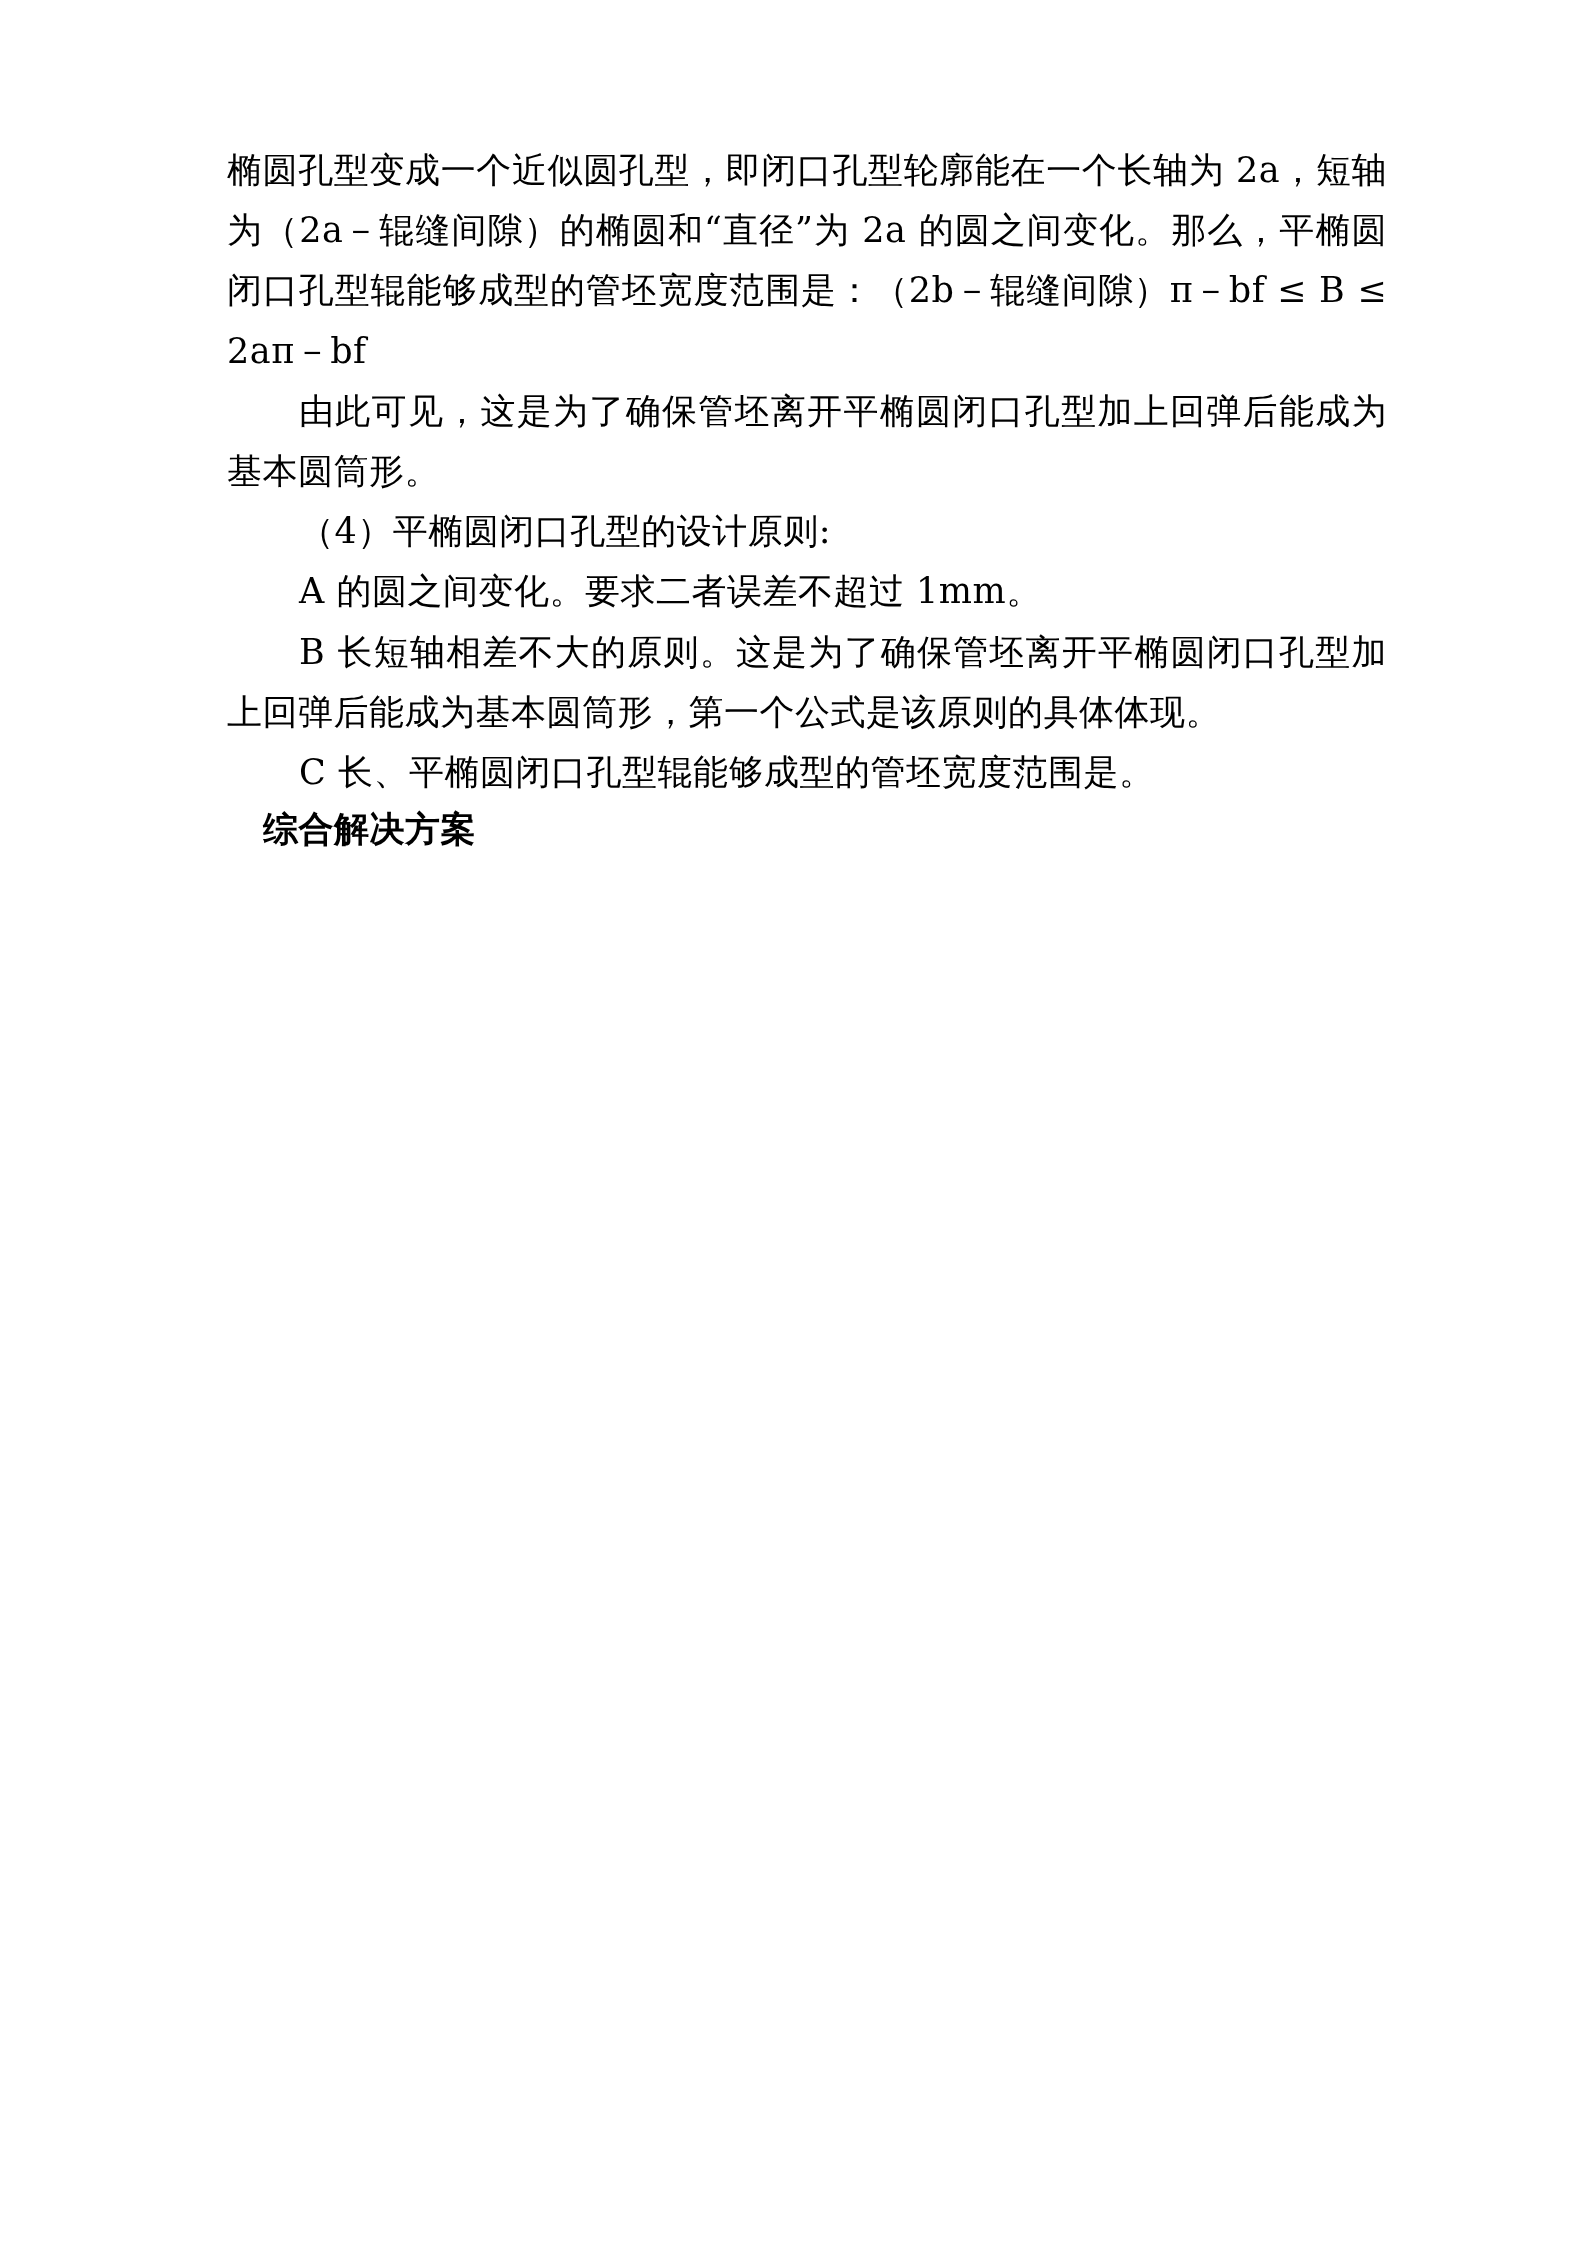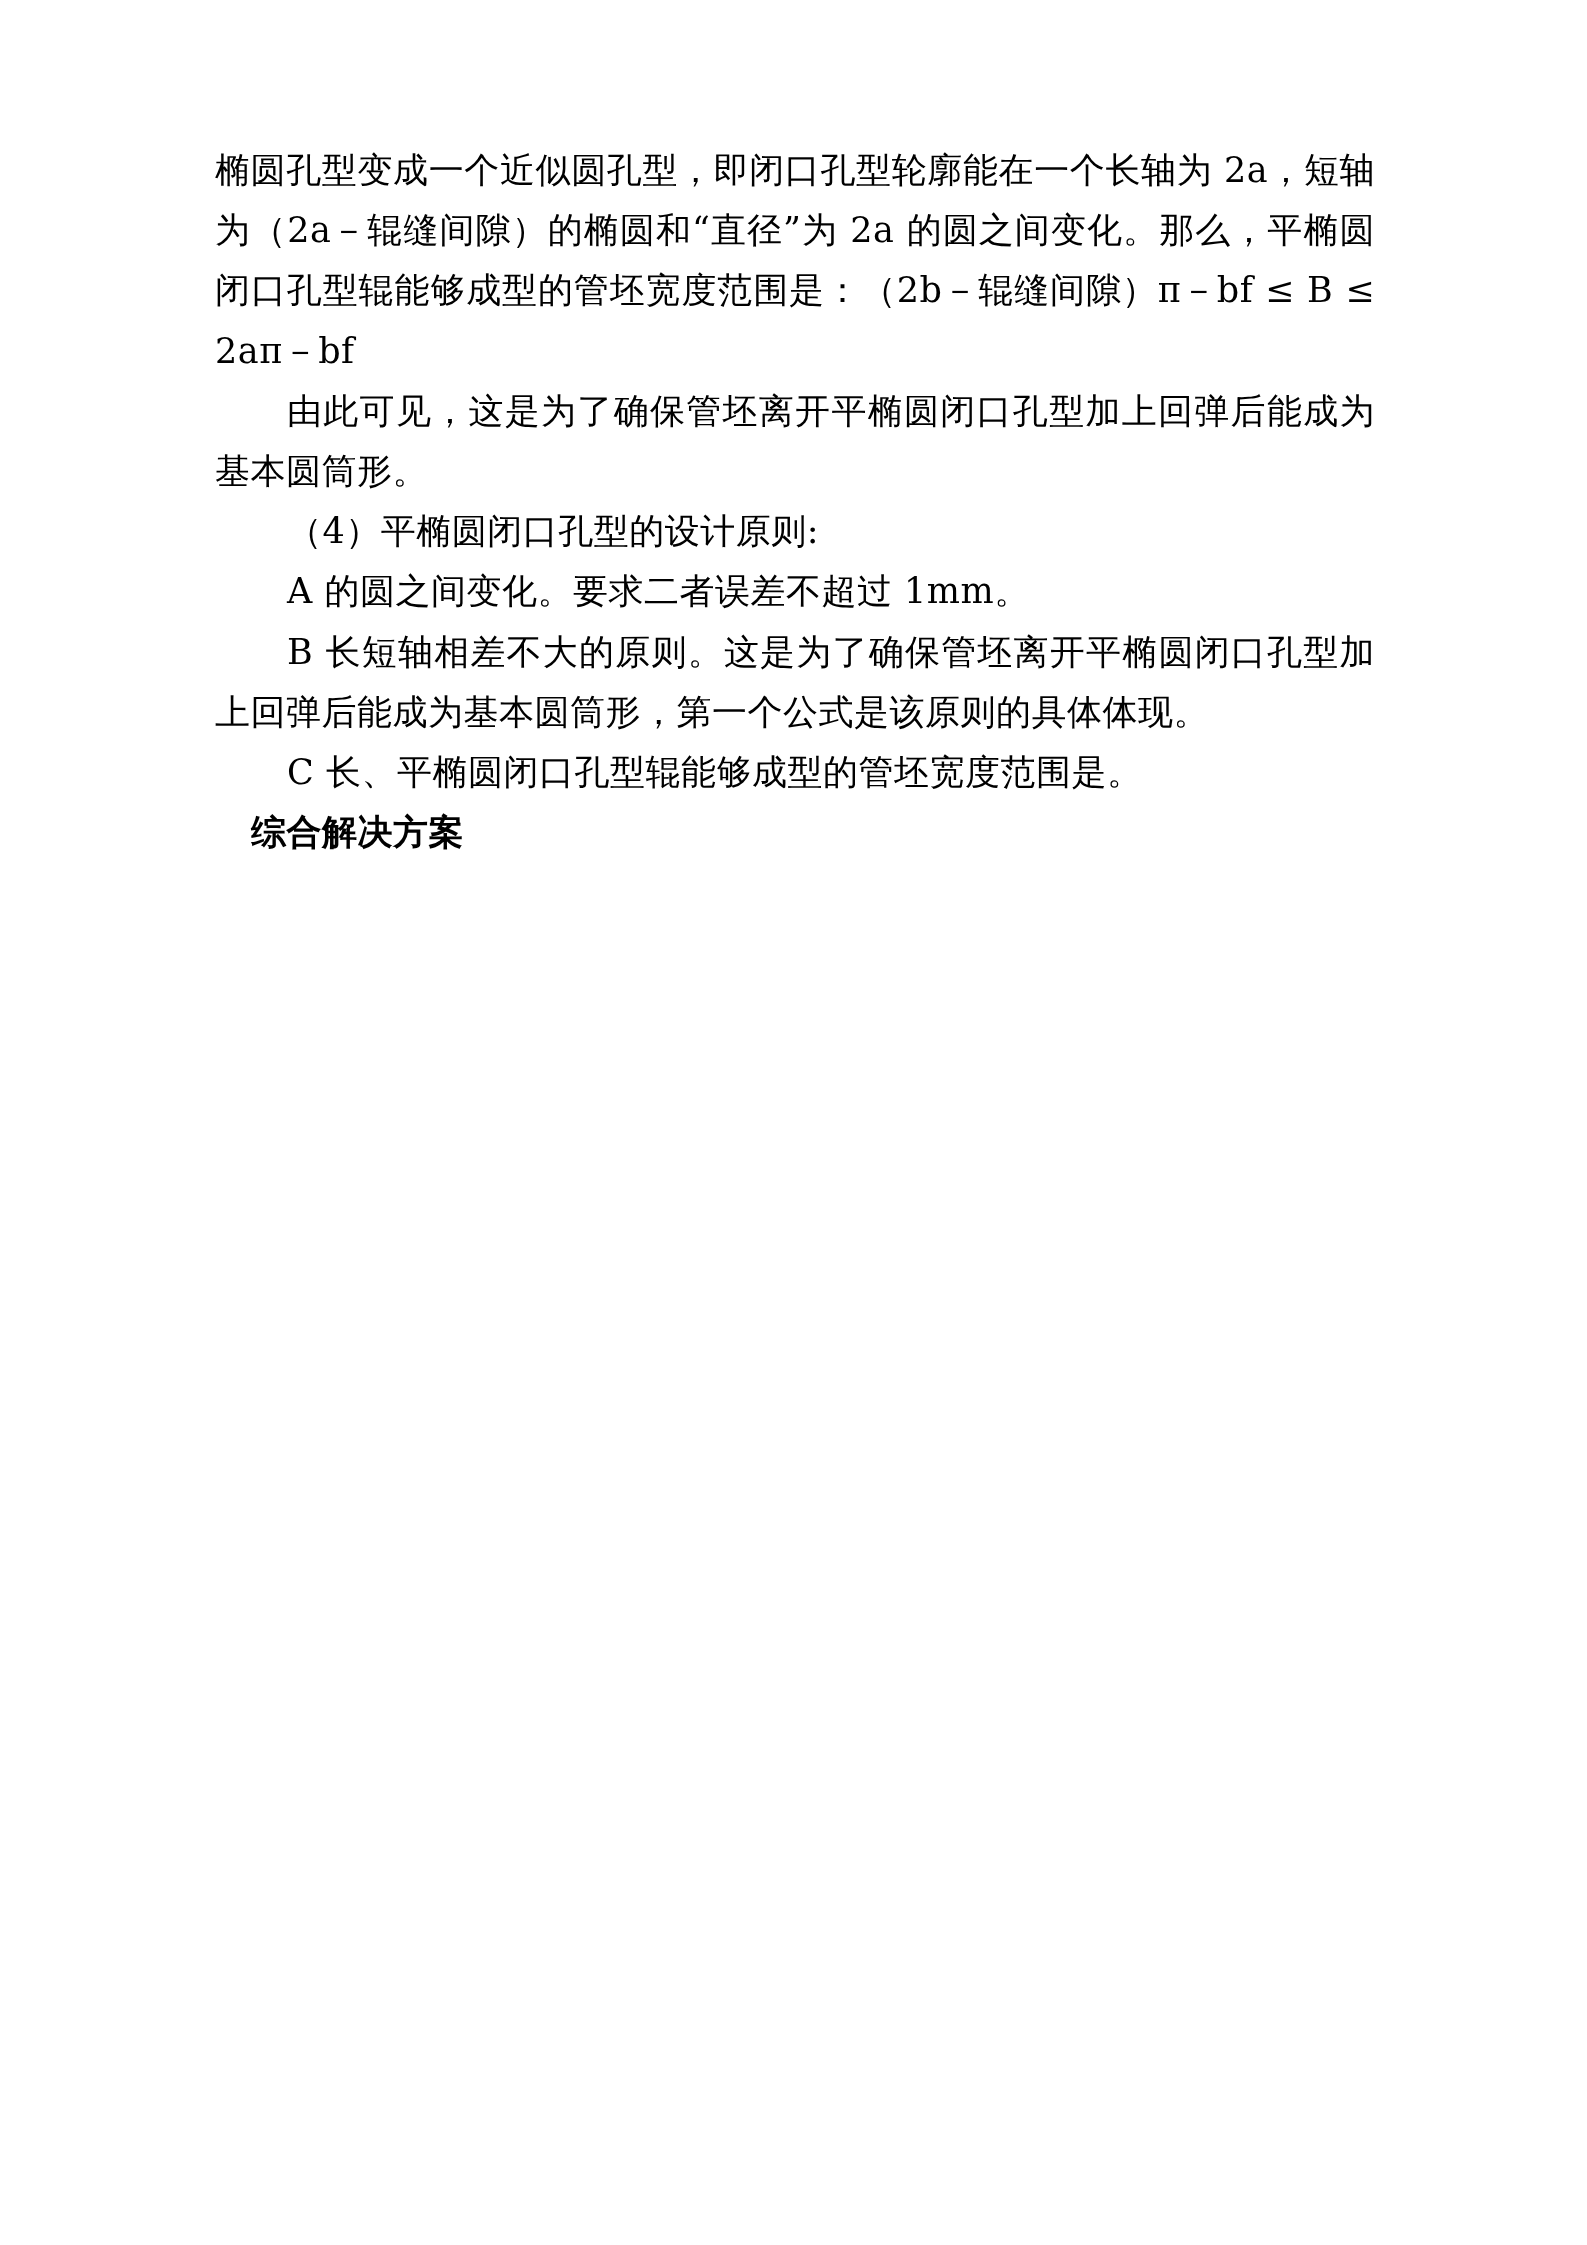--- a/index.html
+++ b/index.html
@@ -17,20 +17,21 @@
   .page {
     position: relative;
     width: 1587px;
     height: 2245px;
     box-sizing: border-box;
     padding: 140px 215px 120px 215px;
     background: #ffffff;
   }
   .doc-body {
     width: 1160px;
+    margin-left: 12px;
   }
   p {
     margin: 0;
     font-size: 35px;
     line-height: 1.72;
     text-align: justify;
     text-justify: inter-ideograph;
     letter-spacing: 0.5px;
     word-break: break-all;
   }
@@ -40,20 +41,21 @@
   p.noindent {
     text-indent: 0;
   }
   .heading {
     margin: 0;
     font-size: 35px;
     line-height: 1.72;
     font-weight: bold;
     text-indent: 36px;
     letter-spacing: 0.5px;
+    font-family: Liberation Mono, monospace;
   }
   .para-block {
     margin-bottom: 0;
   }
 </style>
 </head>
 <body>
 
 <div class="page">
   <div class="doc-body">

